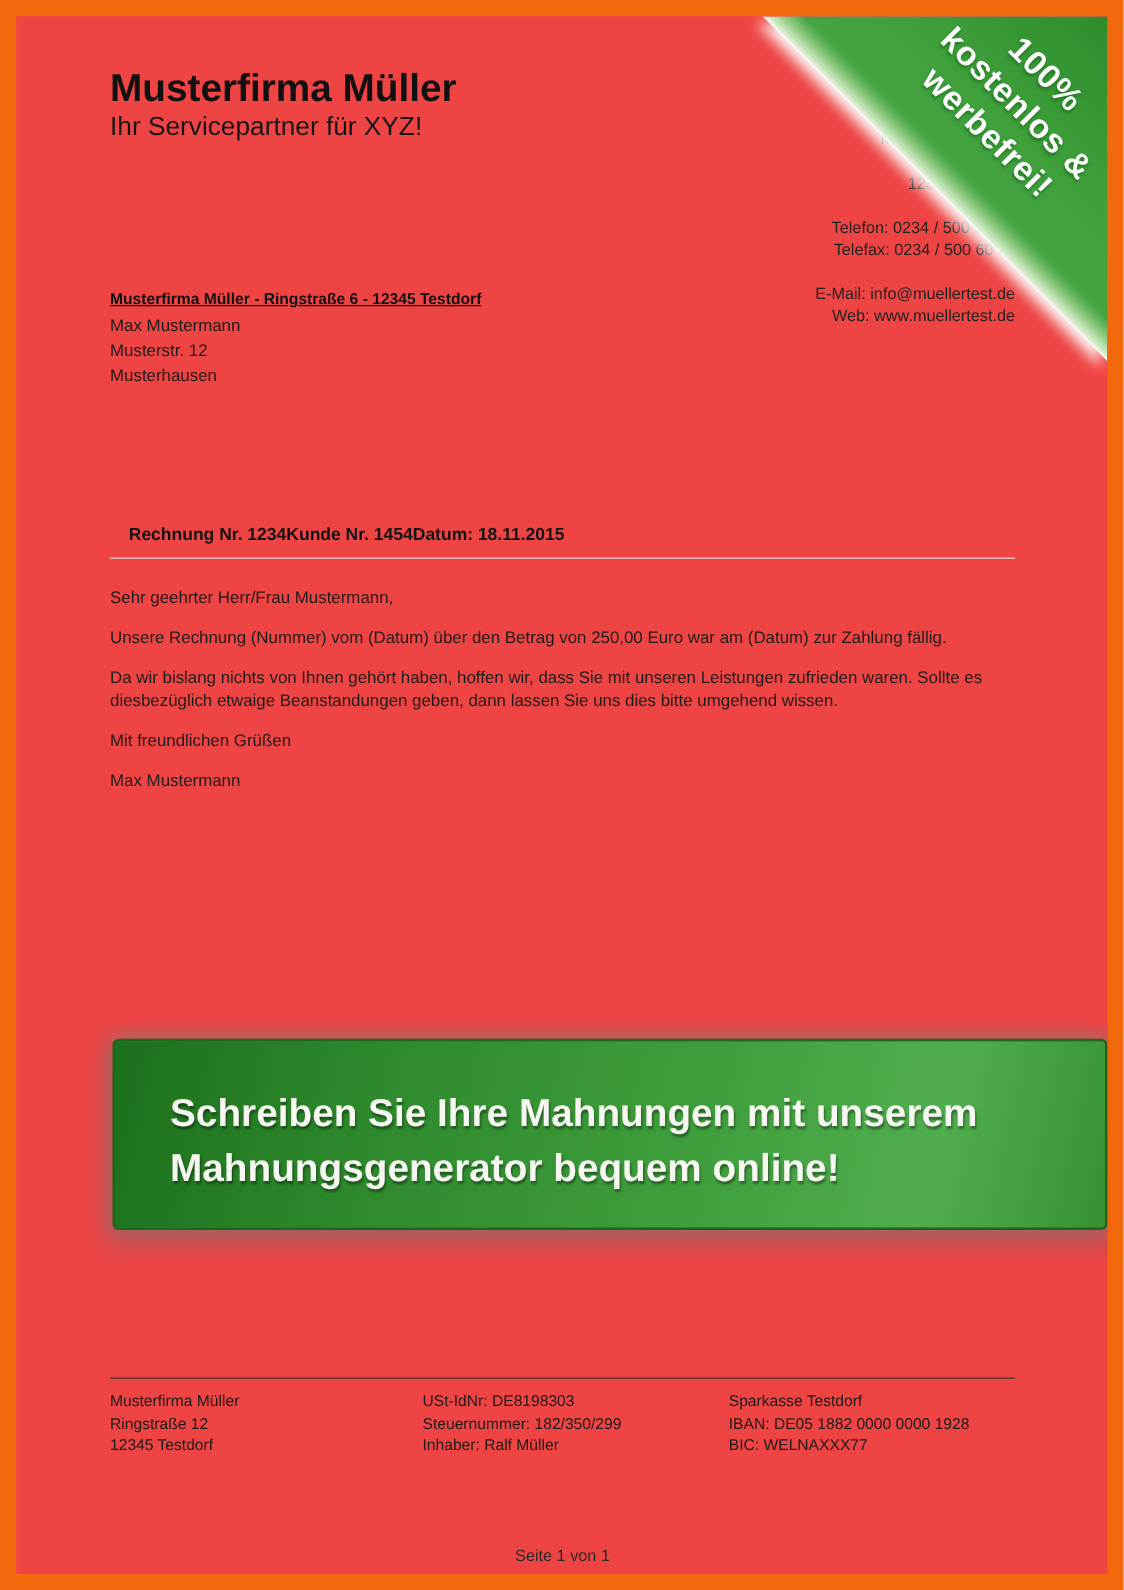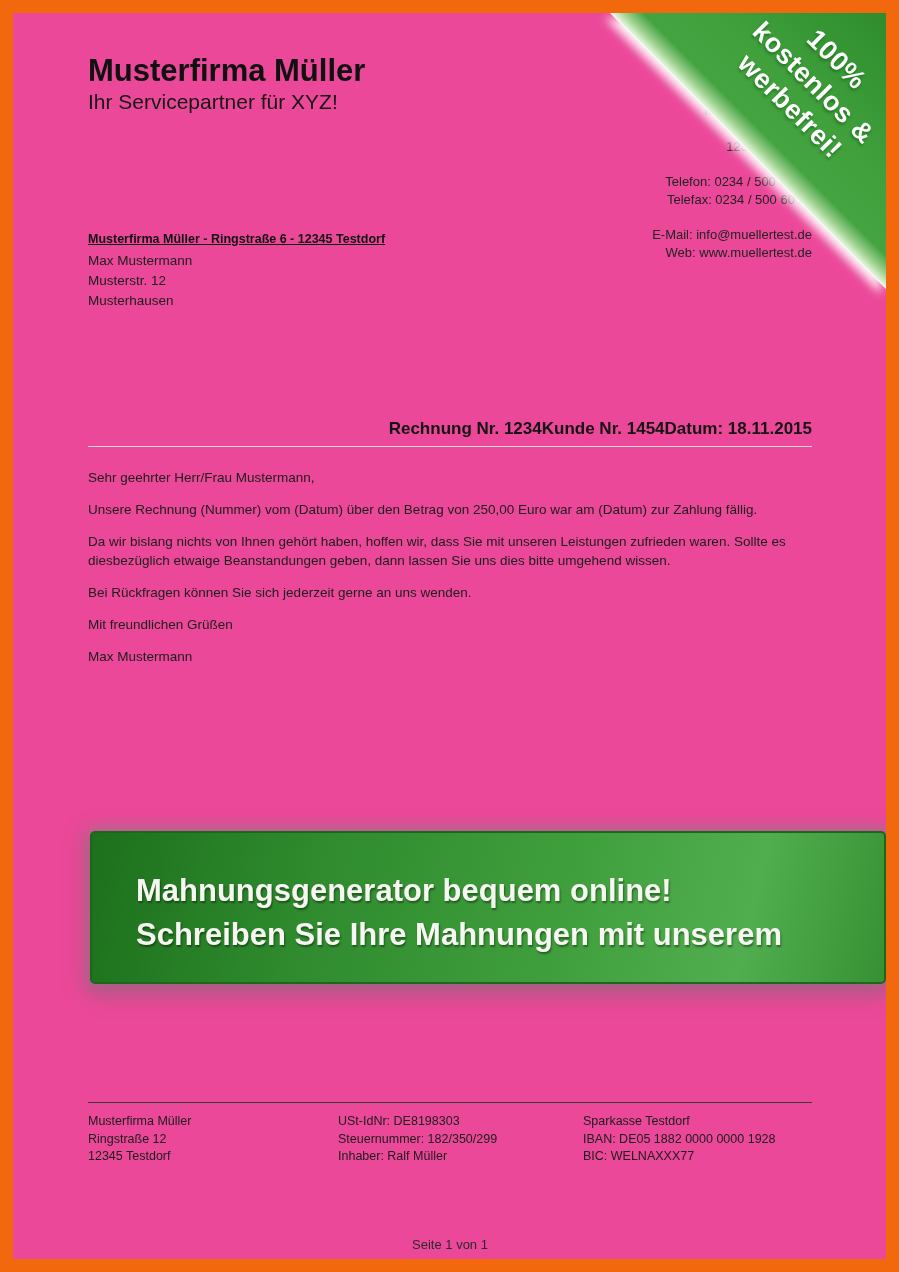--- a/index.html
+++ b/index.html
@@ -1,20 +1,20 @@
 <!DOCTYPE html>
 <html><head>
 <meta charset="utf-8">
 <style>
   html, body { margin: 0; padding: 0; background: #ffffff; }
   body { font-family: "Liberation Sans", "DejaVu Sans", sans-serif; color: #1c1c1c; }
 
   .frame { position: relative; width: 899px; height: 1272px; background: #F2690D; overflow: hidden; }
   .page  { position: absolute; left: 13px; top: 13px; width: 873px; height: 1246px;
-           background: #ec4899; overflow: hidden; }
+           background: #ef4444; overflow: hidden; }
 
   
   .header { position: absolute; left: 75px; top: 40px; }
   .company-name { font-size: 31px; font-weight: bold; line-height: 36px; color: #111; }
   .company-tagline { font-size: 21px; line-height: 25px; color: #161616; }
 
   
   .ribbon-wrap { position: absolute; right: 0; top: 0; width: 276px; height: 276px;
                  filter: drop-shadow(-5px 5px 5px rgba(255,255,255,0.92)); z-index: 3; }
   .ribbon-tri  { width: 100%; height: 100%;
@@ -33,23 +33,23 @@
   .contact-group { margin-bottom: 17px; }
 
   
   .sender-line { position: absolute; left: 75px; top: 219px; font-size: 12.5px;
                  font-weight: bold; text-decoration: underline; color: #111; }
   .recipient { position: absolute; left: 75px; top: 238px; font-size: 13.5px; line-height: 20px; }
 
   
   .doc-title { position: absolute; left: 75px; top: 356px; font-size: 31px;
                font-weight: bold; color: #0e0e0e; }
-  .meta-row { position: absolute; left: 75px; top: 406px; width: 724px;
-              display: flex; justify-content: flex-end;
-              font-size: 17px; font-weight: bold; color: #141414; }
+  .meta-row { position: absolute; left: 90px; top: 406px; width: 724px;
+              display: flex; justify-content: flex-start;
+              font-size: 14px; font-weight: bold; color: #141414; }
   .meta-sep { position: absolute; left: 75px; top: 433px; width: 724px;
               border-top: 1px solid #DBD9D6; }
 
   
   .body-text { position: absolute; left: 75px; top: 455px; width: 724px;
                font-size: 13.5px; line-height: 19px; color: #1c1c1c; }
   .body-text p { margin: 0 0 13px 0; }
   .closing   { margin-top: 26px; }
   .signature { margin-top: 12px; }
 
@@ -122,29 +122,28 @@
       <span>Rechnung Nr. 1234</span>
       <span>Kunde Nr. 1454</span>
       <span>Datum: 18.11.2015</span>
     </div>
     <div class="meta-sep"></div>
 
     <div class="body-text">
       <p>Sehr geehrter Herr/Frau Mustermann,</p>
       <p>Unsere Rechnung (Nummer) vom (Datum) über den Betrag von 250,00 Euro war am (Datum) zur Zahlung fällig.</p>
       <p>Da wir bislang  nichts von Ihnen gehört haben, hoffen wir, dass Sie mit unseren Leistungen zufrieden waren. Sollte es diesbezüglich etwaige Beanstandungen geben, dann lassen Sie uns dies bitte umgehend wissen.</p>
-      <p>Bei Rückfragen können Sie sich jederzeit gerne an uns wenden.</p>
       <p class="closing">Mit freundlichen Grüßen</p>
       <p class="signature">Max Mustermann</p>
     </div>
 
     <div class="banner">
       <div class="banner-inner">
+        <div class="banner-line">Schreiben Sie Ihre Mahnungen mit unserem</div>
         <div class="banner-line">Mahnungsgenerator bequem online!</div>
-        <div class="banner-line">Schreiben Sie Ihre Mahnungen mit unserem</div>
       </div>
     </div>
 
     <div class="footer-sep"></div>
     <div class="footer-col footer-col-1">
       <div>Musterfirma Müller</div>
       <div>Ringstraße 12</div>
       <div>12345 Testdorf</div>
     </div>
     <div class="footer-col footer-col-2">

